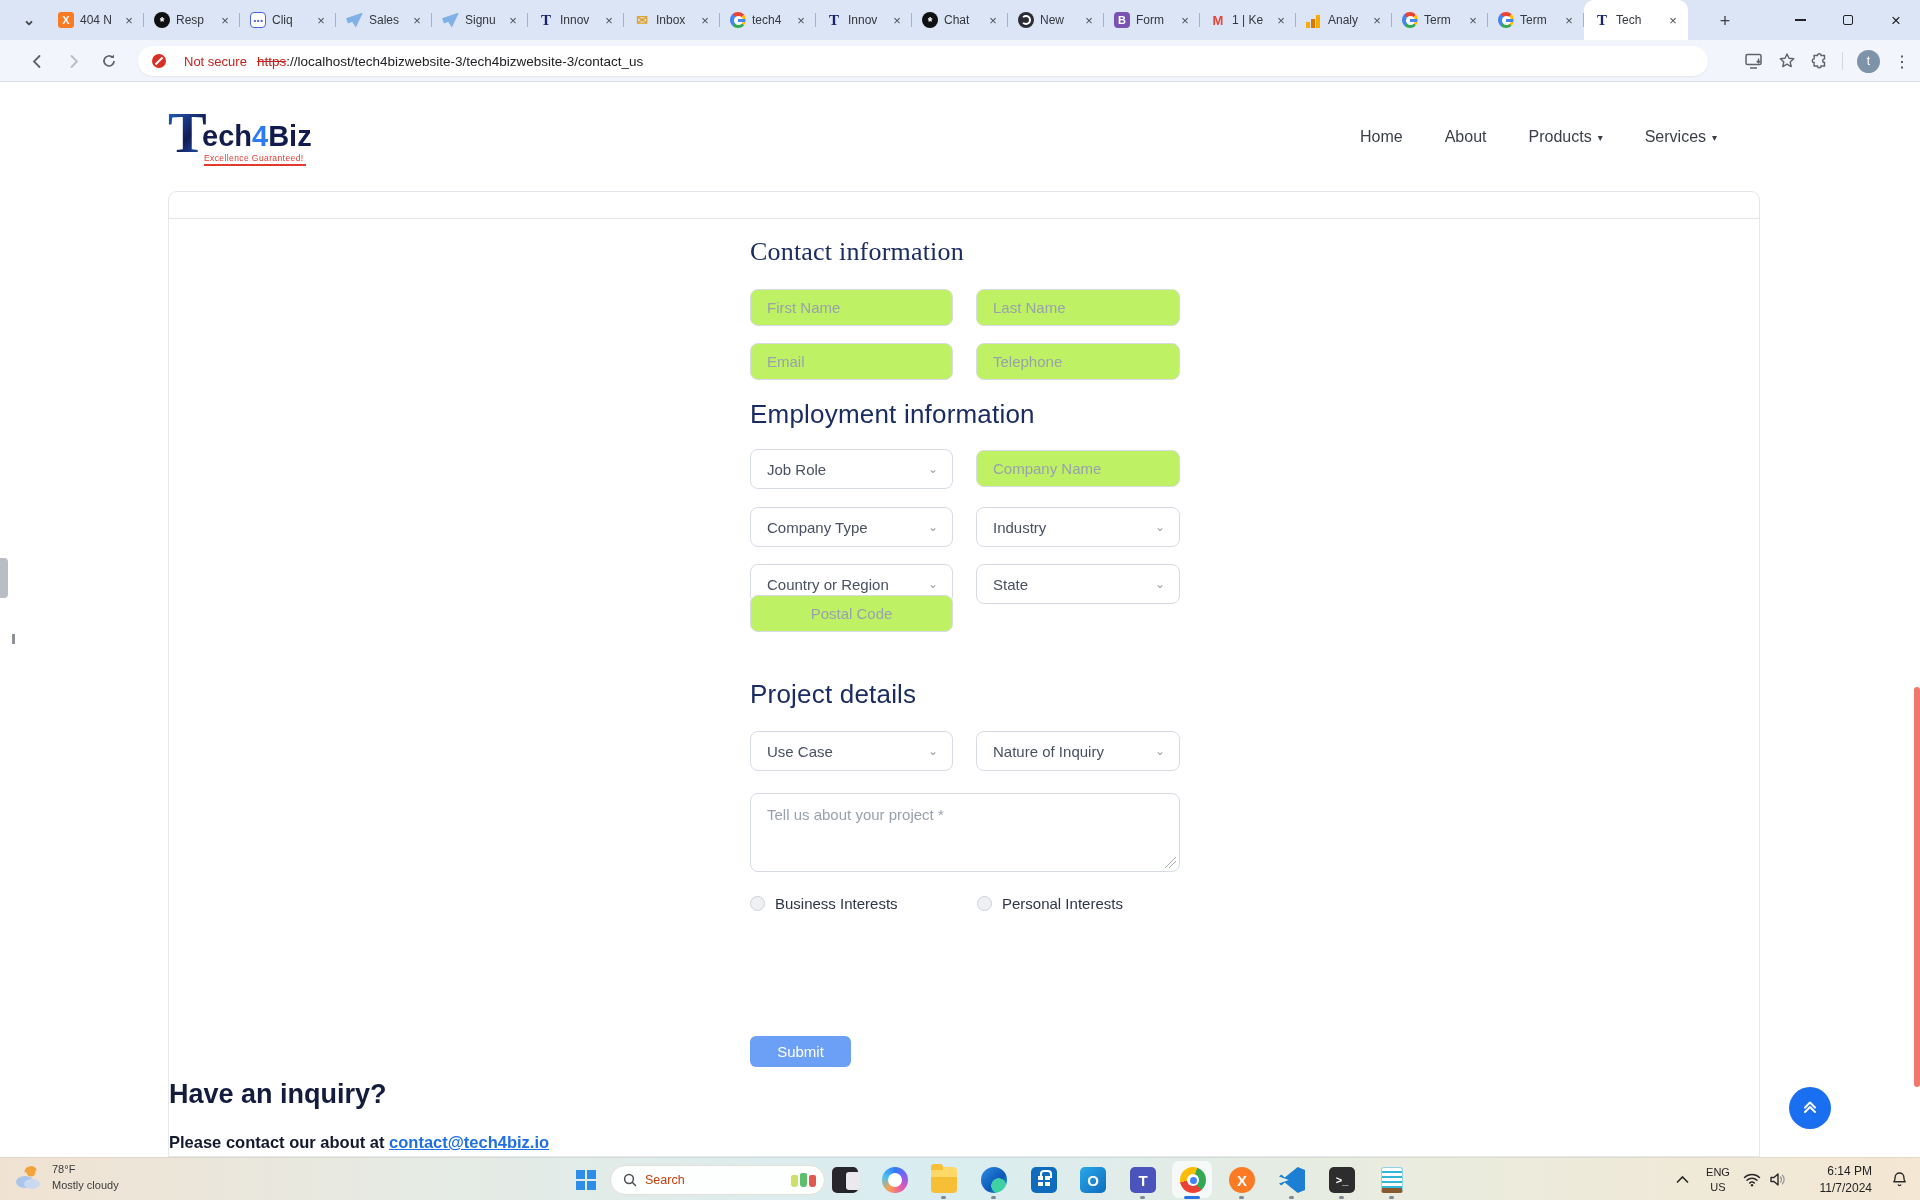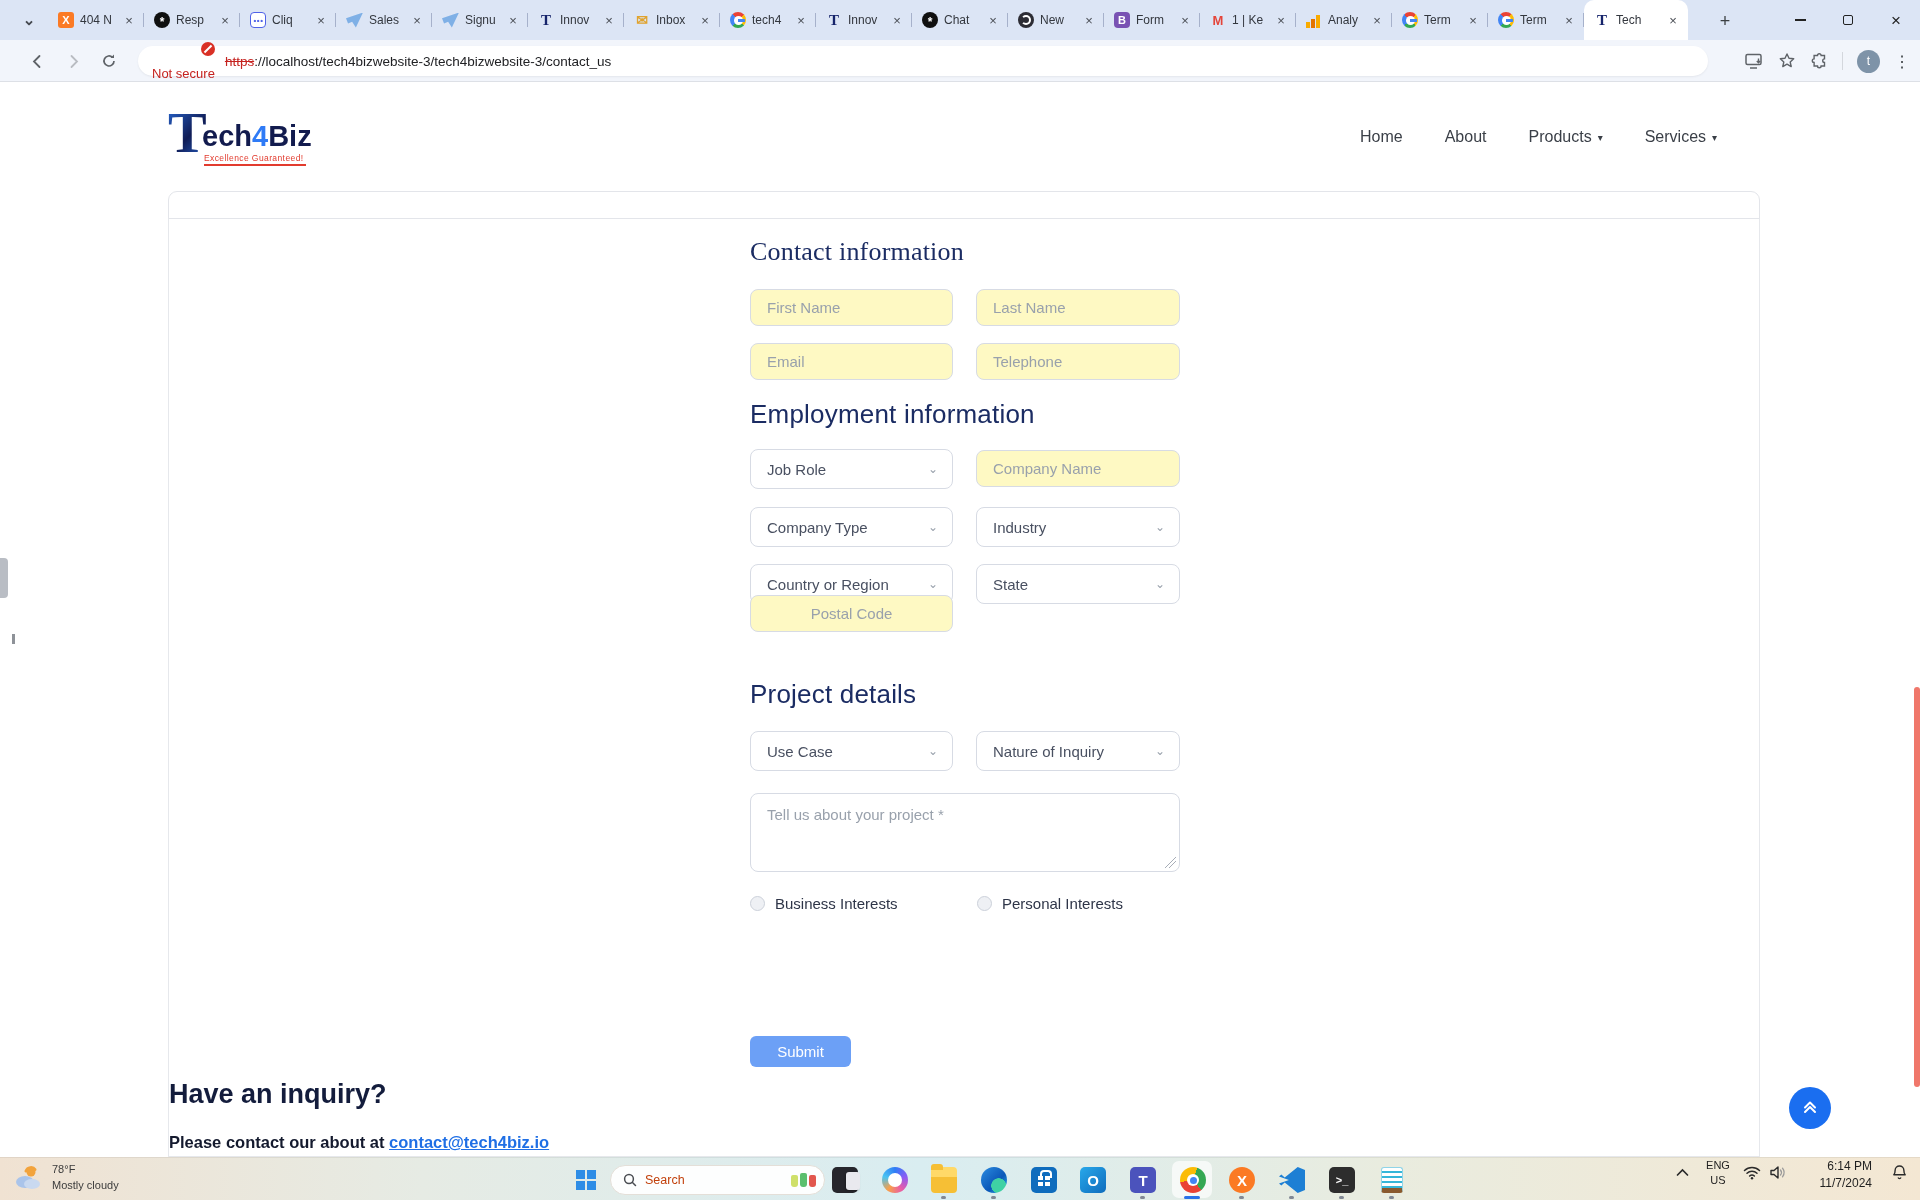--- a/index.html
+++ b/index.html
@@ -62,21 +62,21 @@
   .wc-x { font-size:17px; color:#222; line-height:1; }
 
   
   .toolbar { position:absolute; left:0; top:40px; width:1920px; height:42px;
     background:#f2f5fb; border-bottom:1px solid #dde0e6; }
   .navbtn { position:absolute; top:6px; width:30px; height:30px; border-radius:50%;
     display:flex; align-items:center; justify-content:center; }
   .omnibox { position:absolute; left:138px; top:6px; width:1570px; height:30px;
     background:#fff; border-radius:15px; display:flex; align-items:center; padding:0 14px;
     box-shadow:0 1px 2px rgba(60,64,67,.08); }
-  .notsec { display:flex; align-items:flex-end; gap:10px; margin-right:10px;flex-direction:column; }
+  .notsec { display:flex; align-items:flex-start; gap:18px; margin-right:10px; }
   .notsec-icon { width:14px; height:14px; border-radius:50%; background:#d93025; position:relative; }
   .notsec-icon::before { content:""; position:absolute; left:2px; top:6px; width:10px; height:2px;
     background:#fff; transform:rotate(-45deg); }
   .notsec-label { color:#c5221f; font-size:13px; }
   .url { font-size:13.5px; color:#202124; }
   .url .scheme { color:#c5221f; text-decoration:line-through; }
   .tb-right { position:absolute; right:10px; top:6px; height:30px; display:flex;
     align-items:center; gap:14px; }
   .tb-sep { width:1px; height:18px; background:#d4d7dd; }
   .avatar { width:23px; height:23px; border-radius:50%; background:#7e93a8; color:#fff;
@@ -102,21 +102,21 @@
   .sitenav .navitem { display:flex; align-items:center; gap:6px; }
   .sitenav .caret { font-size:10px; color:#3a3f47; }
 
   .topbar-box { position:absolute; left:168px; top:108px; width:1592px; height:28px;
     border:1px solid #e3e5ea; border-radius:9px 9px 0 0; background:#fff; }
   .container-box { position:absolute; left:168px; top:135px; width:1592px; height:939px;
     border:1px solid #e6e8ec; border-top:1px solid #e3e5ea; background:#fff; }
 
   .h-section { position:absolute; font-size:26px; color:#1b2c63; letter-spacing:.2px; }
   .f-input { position:absolute; height:37px; border:1px solid #d7dbe4; border-radius:8px;
-    padding:0 16px; font-size:15px; color:#333b4d; background:#fef9c3; outline:none;
+    padding:0 16px; font-size:15px; color:#333b4d; background:#bef264; outline:none;
     font-family:"Liberation Sans",sans-serif; }
   .f-input::placeholder { color:#99a1ac; opacity:1; }
   .f-select { position:absolute; height:40px; border:1px solid #d7dbe4; border-radius:8px;
     background:#fff; display:flex; align-items:center; justify-content:space-between;
     padding:0 14px 0 16px; font-size:15px; color:#495061; }
   .sel-caret { color:#9aa2ad; font-size:12px; }
   .f-textarea { position:absolute; border:1px solid #d7dbe4; border-radius:8px;
     padding:12px 16px; font-size:15px; color:#333b4d; resize:none; outline:none;
     font-family:Liberation Sans, sans-serif;
     background-image:linear-gradient(135deg,transparent 46%,#a7adb7 46% 52%,transparent 52% 66%,#a7adb7 66% 72%,transparent 72%);
@@ -193,21 +193,21 @@
   .i-xampp { background:#fb7a24; border-radius:50%; color:#fff; font-weight:bold; font-size:15px;
     display:flex; align-items:center; justify-content:center; }
   .i-xampp::before { content:"X"; }
   .i-vscode { background:#1d7fd4; border-radius:2px;
     clip-path:polygon(72% 0,100% 12%,100% 88%,72% 100%,22% 60%,9% 71%,0 63%,38% 50%,0 37%,9% 29%,22% 40%); }
   .i-terminal { background:#2d2d2d; border-radius:5px; color:#fff; font-size:11px; font-weight:bold;
     display:flex; align-items:center; justify-content:center; }
   .i-terminal::before { content:">_"; }
   .i-notepad { background:repeating-linear-gradient(#fff 0 3px,#35b6d9 3px 5px); border:1px solid #8fd4e8;
     border-bottom:5px solid #8a5a2e; border-radius:3px; width:22px; margin:0 2px; }
-  .tray { position:absolute; right:0; top:0; height:43px; display:flex; }
+  .tray { position:absolute; right:0; top:0; height:43px; display:flex; align-items:center; }
   .tray-txt { font-size:11px; color:#1f1f1f; text-align:center; line-height:1.35; }
   .clock { font-size:12px; color:#1f1f1f; text-align:right; line-height:1.4; }
 </style>
 </head>
 <body>
 
 <div class="screen">
 
   <div class="tabstrip">
     <div class="strip-chevron">⌄</div>

